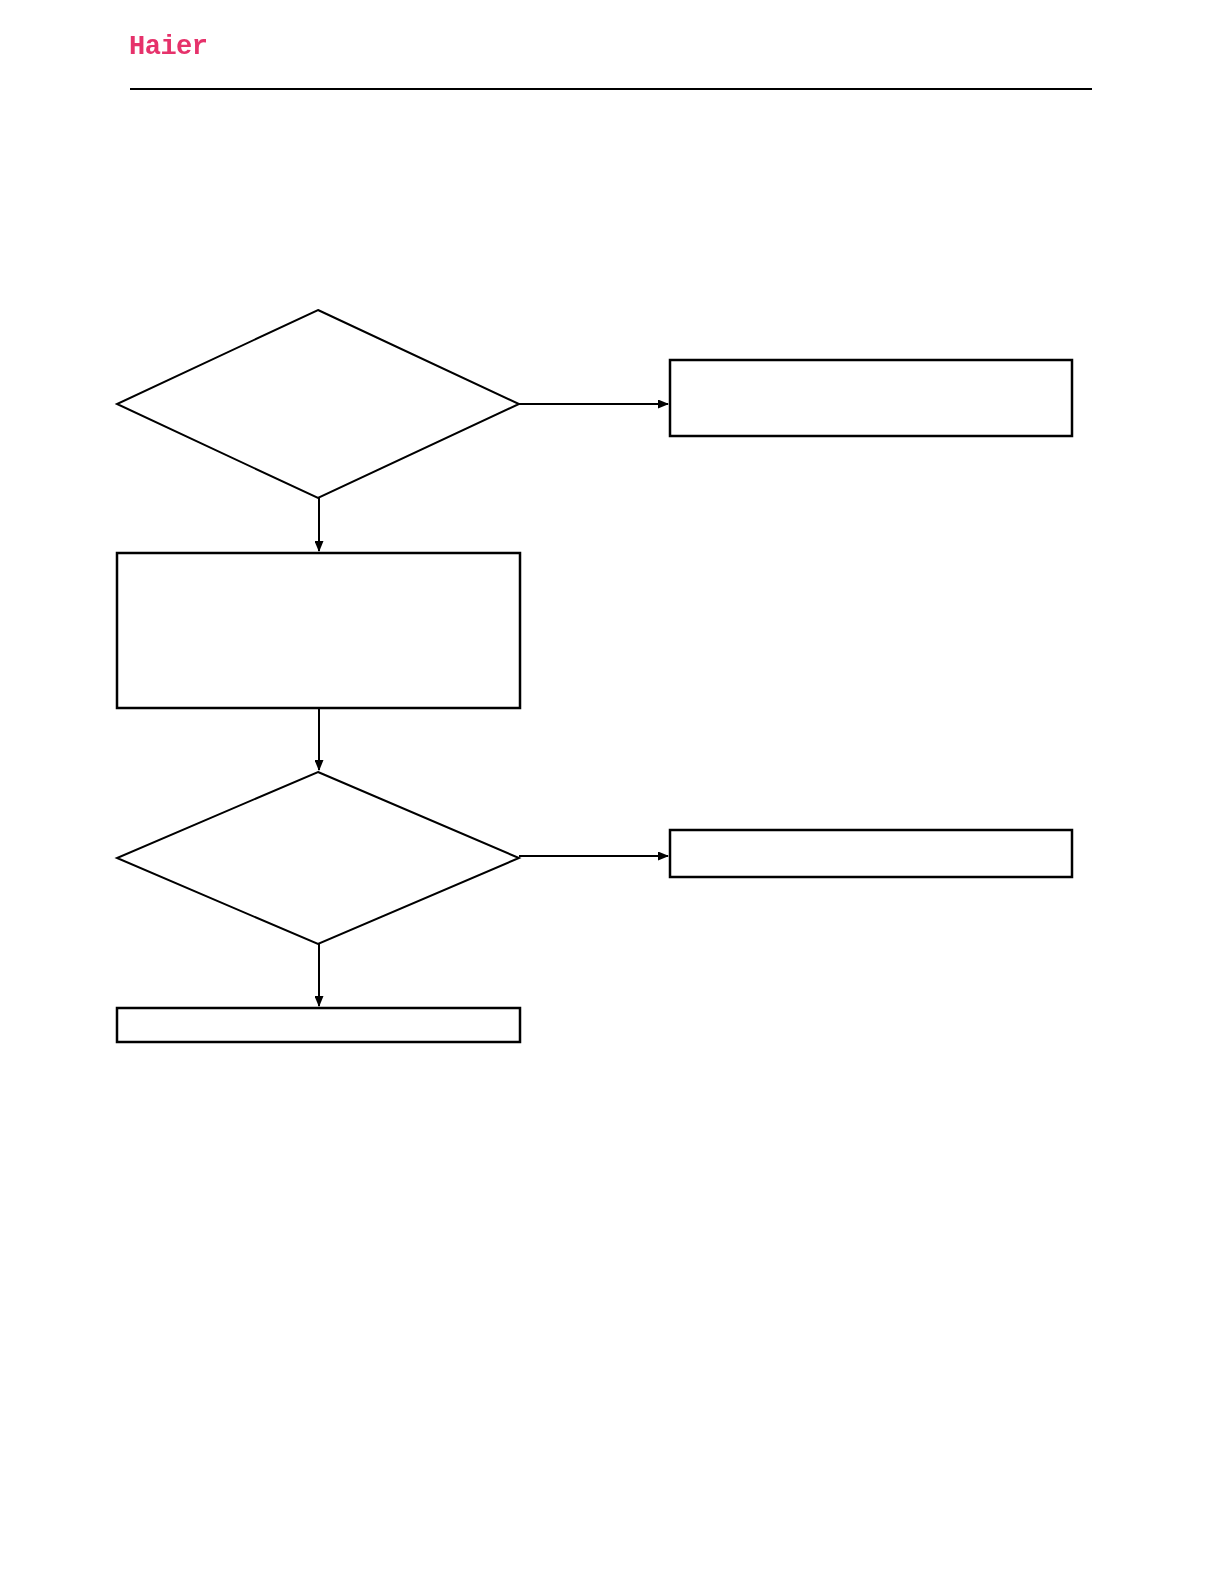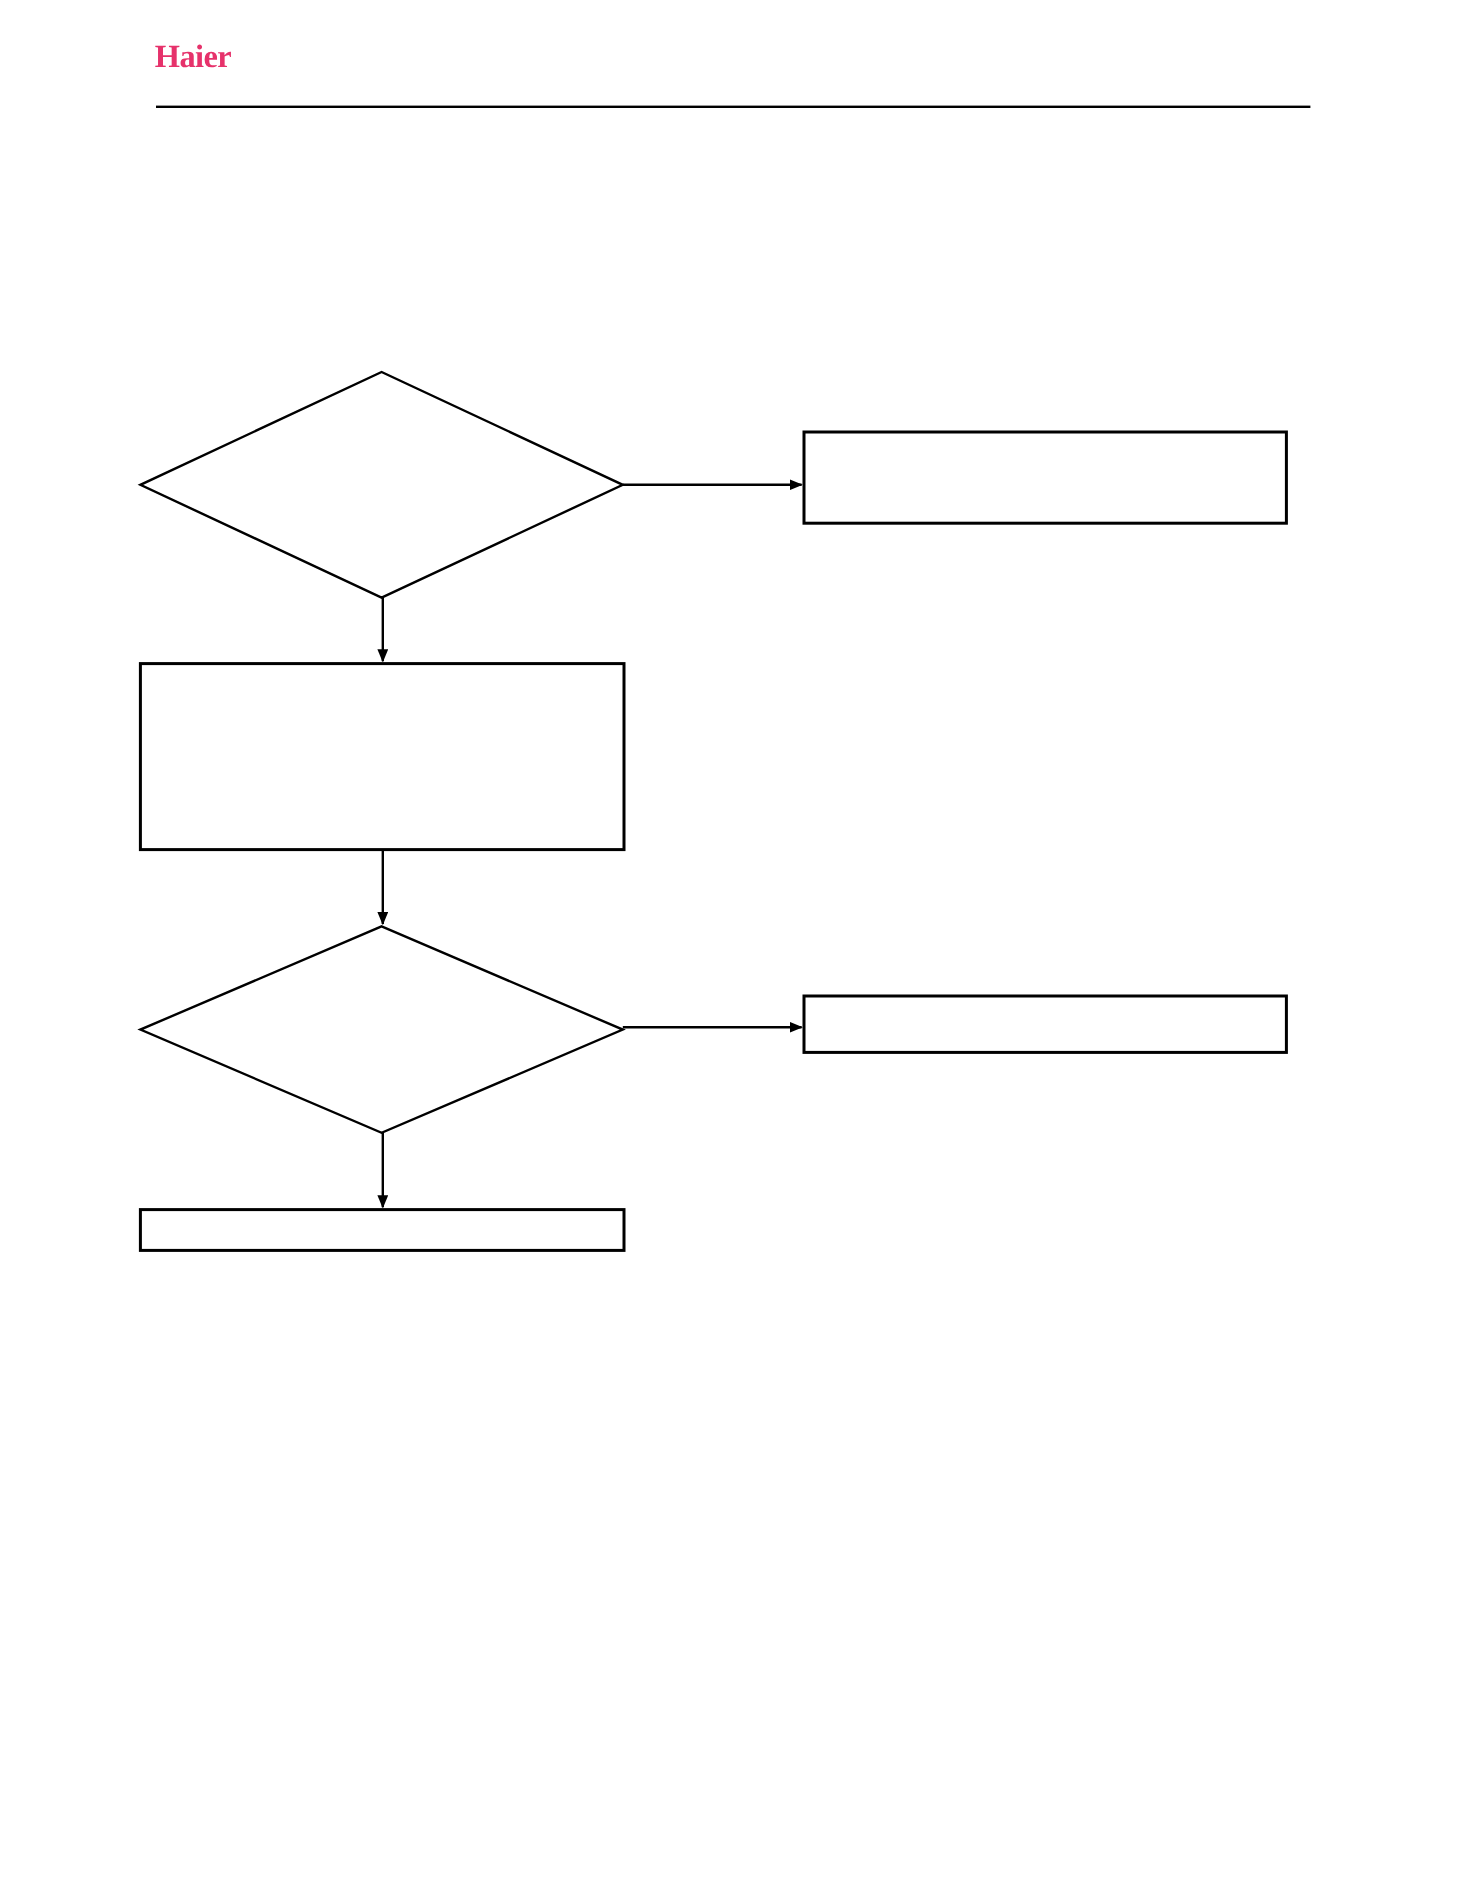--- a/index.html
+++ b/index.html
@@ -23,21 +23,21 @@
   
   .page-header {
     position: absolute;
     left: 0;
     top: 0;
     width: 1224px;
     height: 96px;
   }
   .brand-logo {
     position: absolute;
-    font-family: Liberation Serif, serif;
+    font-family: Liberation Mono, monospace;
     font-weight: 700;
     letter-spacing: -0.5px;
     line-height: 1;
     -webkit-font-smoothing: antialiased;
   }
   .brand-logo.header-logo {
     left: 129px;
     top: 34px;
     font-size: 27px;
     color: #E6326B;

